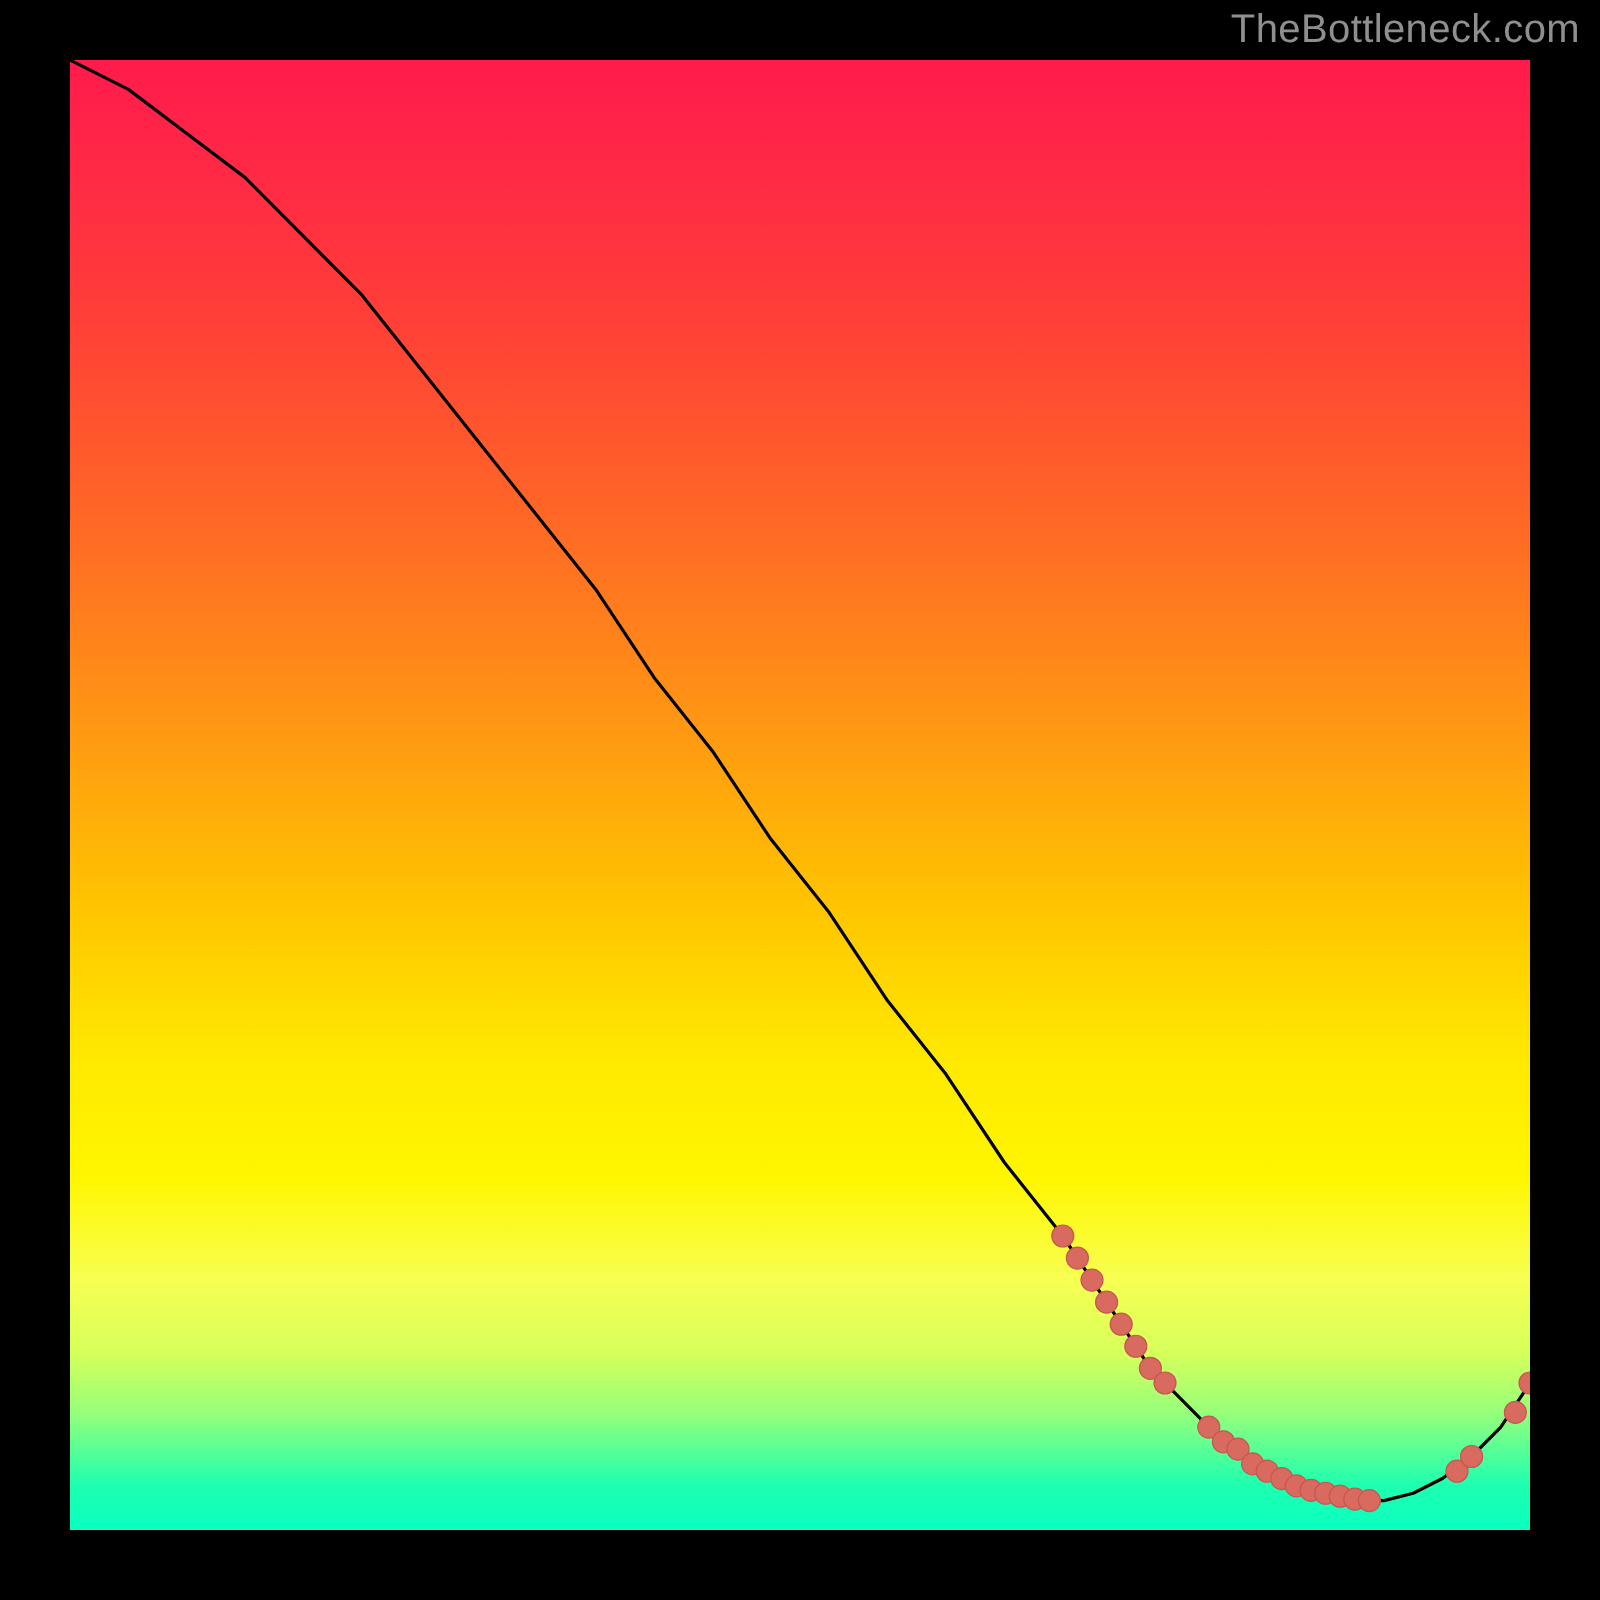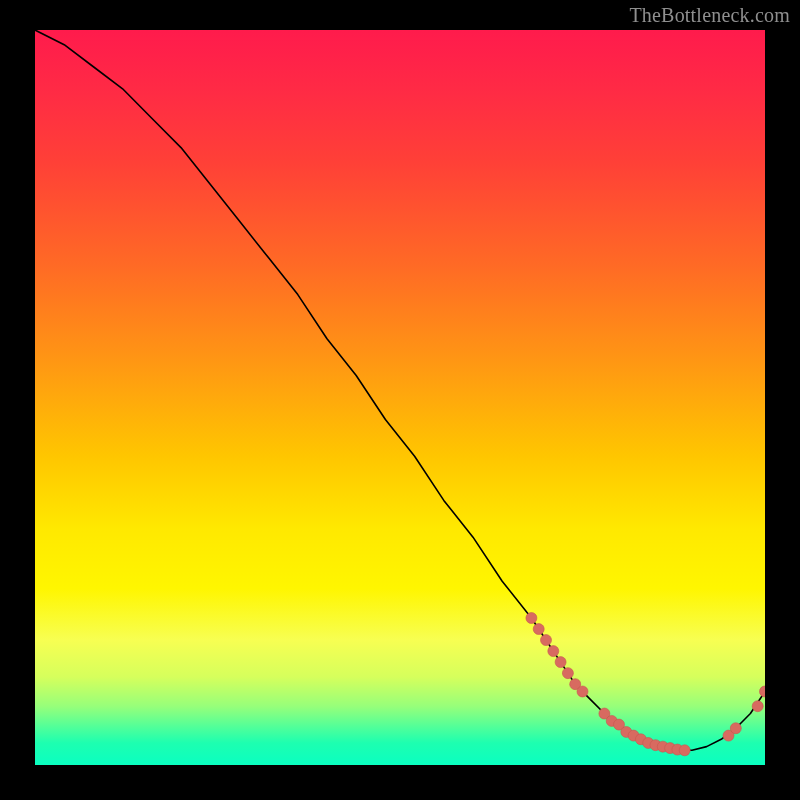--- a/index.html
+++ b/index.html
@@ -9,21 +9,20 @@
     height: 800px;
     background: #000;
     font-family: Arial, Helvetica, sans-serif;
     overflow: hidden;
   }
   .stage {
     position: relative;
     width: 800px;
     height: 684px;
     background: #000;
-    font-family: Liberation Serif, serif;
   }
   .attribution {
     position: absolute;
     top: 4px;
     right: 10px;
     color: #8f8f8f;
     font-size: 20px;
     letter-spacing: 0.2px;
   }
   .plot-area {

